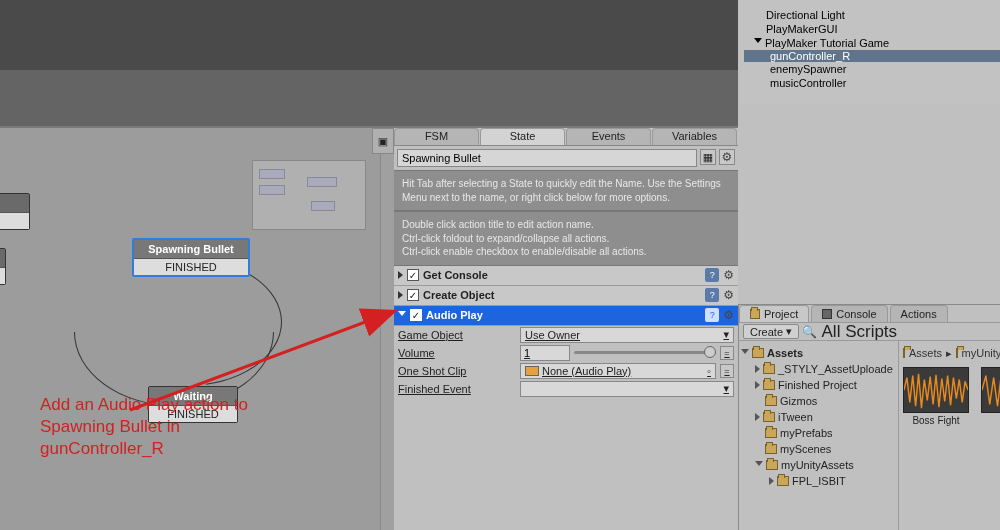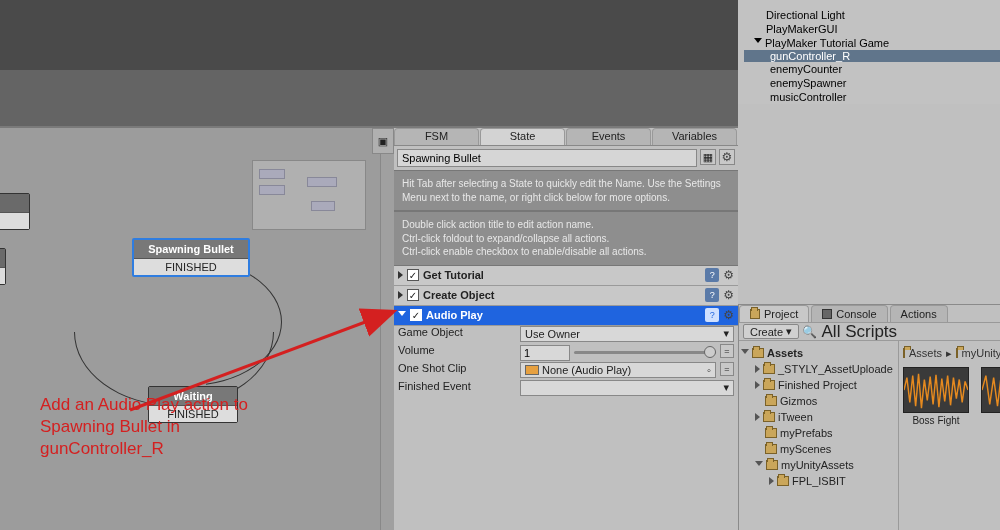--- a/index.html
+++ b/index.html
@@ -55,21 +55,21 @@
   .action-row { display:flex; align-items:center; height:20px; border-bottom:1px solid #9a9a9a; background:#c8c8c8; padding:0 4px; gap:4px; }
   .action-row.sel { background:#1f64df; color:#fff; }
   .action-row .fold { display:inline-block; width:0; height:0; border-left:5px solid #333; border-top:4px solid transparent; border-bottom:4px solid transparent; }
   .action-row.sel .fold { border-left-color:#fff; }
   .action-row .chk { width:12px; height:12px; border:1px solid #555; background:#fff; display:flex; align-items:center; justify-content:center; font-size:10px; color:#1a1a1a; }
   .action-row.sel .chk { border-color:#fff; }
   .action-row .label { flex:1; font-weight:bold; font-size:11px; }
   .action-row .help { width:14px; height:14px; background:#5a7aa8; color:#fff; border-radius:2px; font-size:9px; display:flex; align-items:center; justify-content:center; }
   .action-row.sel .help { background:#cfe0ff; color:#1f64df; }
 
-  .prop-row { display:flex; height:18px; padding:0 4px; font-size:11px; gap:2px; background:#c0c0c0; }
+  .prop-row { display:flex; align-items:center; height:18px; padding:0 4px; font-size:11px; gap:2px; background:#c0c0c0;text-decoration:underline; }
   .prop-row .plabel { width:120px; color:#222; }
   .prop-row .pfield { flex:1; height:16px; border:1px solid #888; background:#d8d8d8; font-size:11px; padding:0 4px; display:flex; align-items:center; }
   .prop-row .slider { flex:1; display:flex; align-items:center; }
   .prop-row .slider .num { width:50px; height:16px; border:1px solid #888; background:#d8d8d8; font-size:11px; padding:0 3px; margin-right:4px; }
   .prop-row .slider .track { flex:1; height:3px; background:#888; position:relative; border-radius:2px; }
   .prop-row .slider .knob { position:absolute; right:0; top:-5px; width:12px; height:12px; border-radius:50%; background:#ccc; border:1px solid #666; }
   .prop-row .sqbtn { width:14px; height:14px; border:1px solid #888; background:#c8c8c8; margin-left:2px; display:flex; align-items:center; justify-content:center; font-size:9px; }
   .prop-row .swatch { width:14px; height:10px; background:#e6a040; border:1px solid #666; display:inline-block; margin-right:3px; }
 
   
@@ -110,21 +110,20 @@
 
 <div class="viewport">
   <div class="viewport-floor"></div>
 </div>
 
 <div class="hierarchy">
   <div class="item"><span class="indent" style="width:20px"></span><span>Directional Light</span></div>
   <div class="item"><span class="indent" style="width:20px"></span><span>PlayMakerGUI</span></div>
   <div class="item"><span class="indent" style="width:8px"></span><span class="fold open"></span><span>PlayMaker Tutorial Game</span></div>
   <div class="item selrow"><span class="indent" style="width:24px"></span><span>gunController_R</span></div>
-  <div class="item"><span class="indent" style="width:24px"></span><span>enemyCounter</span></div>
   <div class="item"><span class="indent" style="width:24px"></span><span>enemySpawner</span></div>
   <div class="item"><span class="indent" style="width:24px"></span><span>musicController</span></div>
 </div>
 
 <div class="pm-canvas">
   <div class="edge-tools">▣</div>
   <div class="scroll-track"></div>
 
   <div class="mini-map">
     <div style="left:6px; top:8px; width:26px;"></div>
@@ -170,21 +169,21 @@
     <div class="gear cog"></div>
   </div>
   <div class="hint-box">Hit Tab after selecting a State to quickly edit the Name. Use the Settings Menu next to the name, or right click below for more options.</div>
   <div class="hint-box" style="white-space:pre-line">Double click action title to edit action name.
 Ctrl-click foldout to expand/collapse all actions.
 Ctrl-click enable checkbox to enable/disable all actions.</div>
 
   <div class="action-row">
     <span class="fold"></span>
     <span class="chk">✓</span>
-    <span class="label">Get Tutorial</span>
+    <span class="label">Get Console</span>
     <span class="help">?</span>
     <span class="gear cog"></span>
   </div>
   <div class="action-row">
     <span class="fold"></span>
     <span class="chk">✓</span>
     <span class="label">Create Object</span>
     <span class="help">?</span>
     <span class="gear cog"></span>
   </div>

